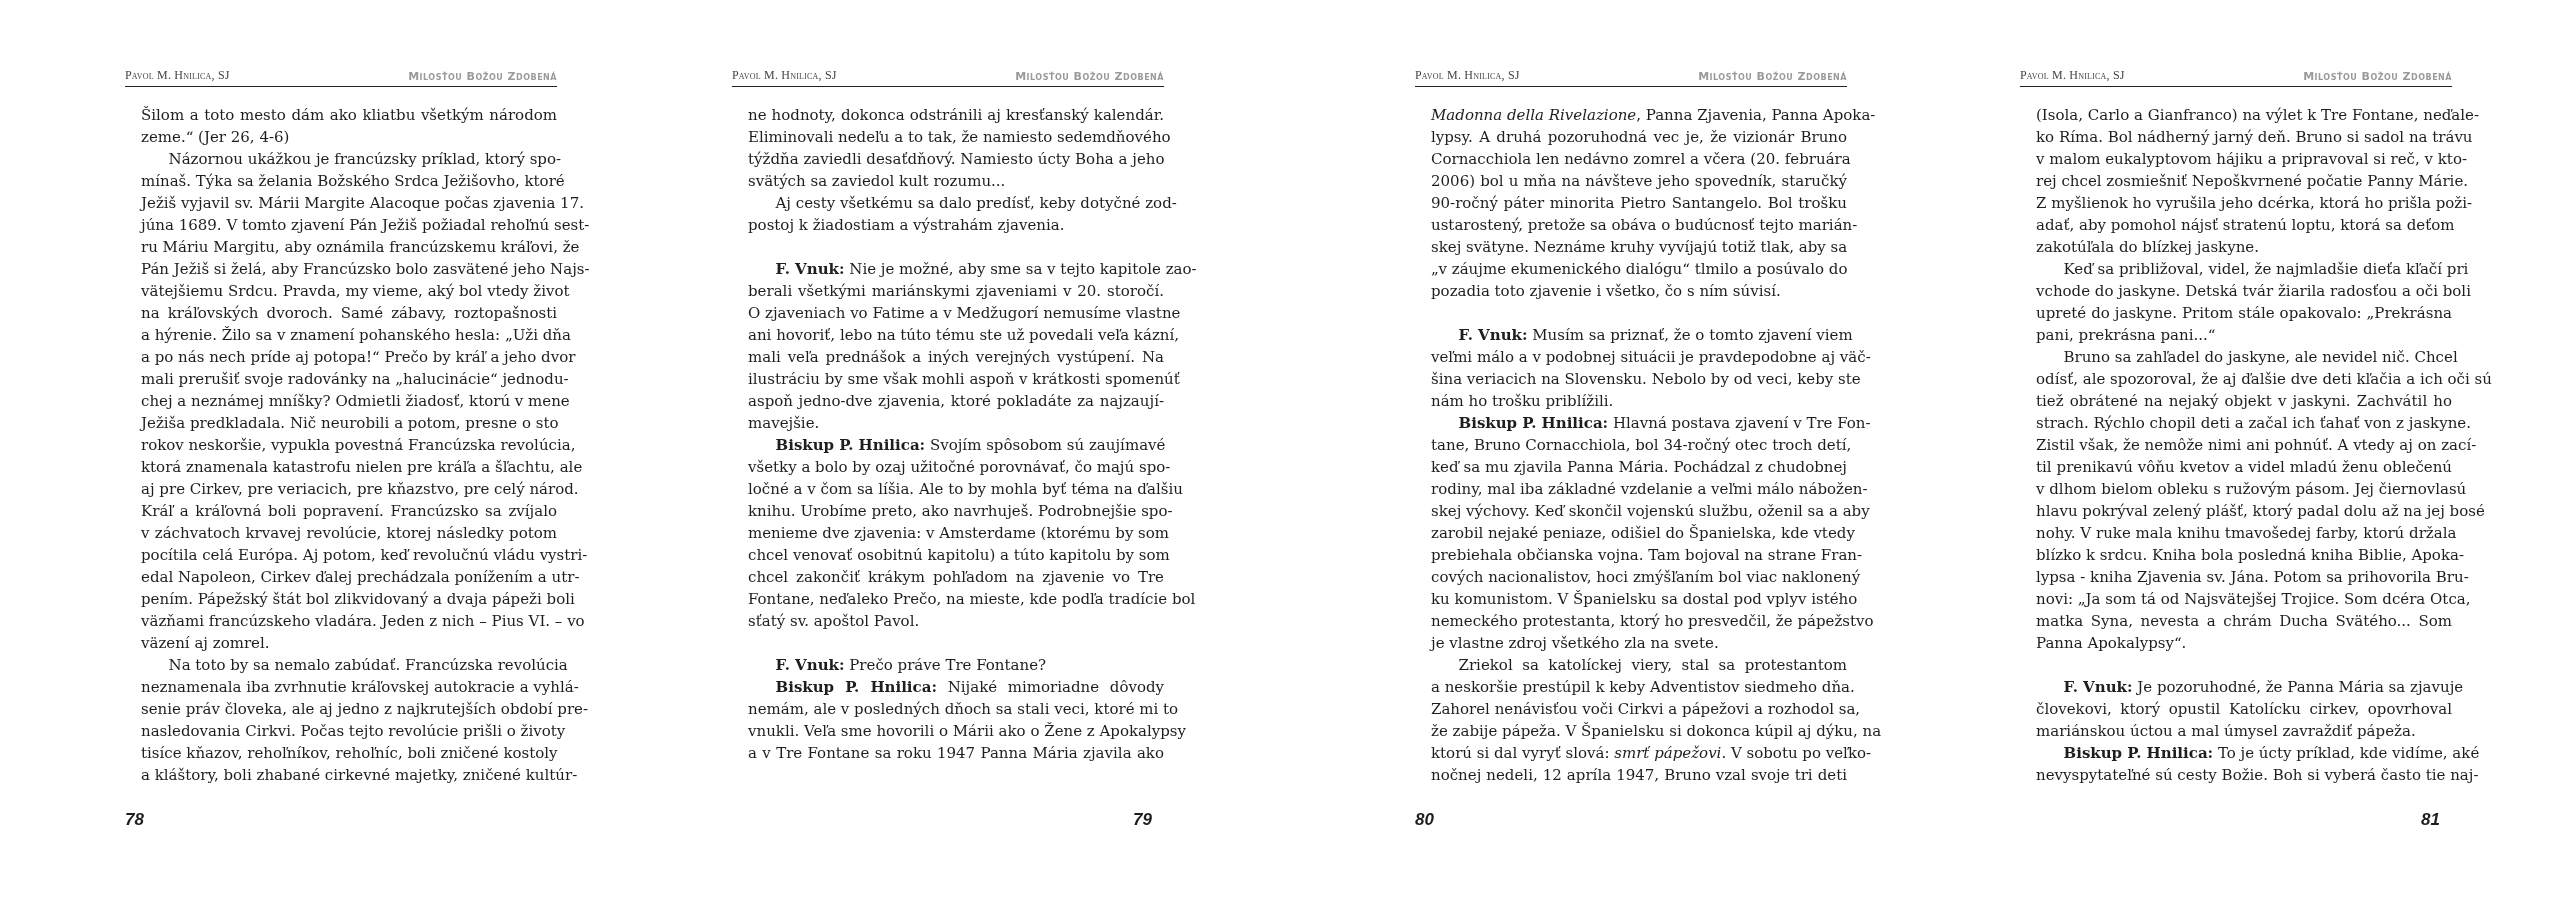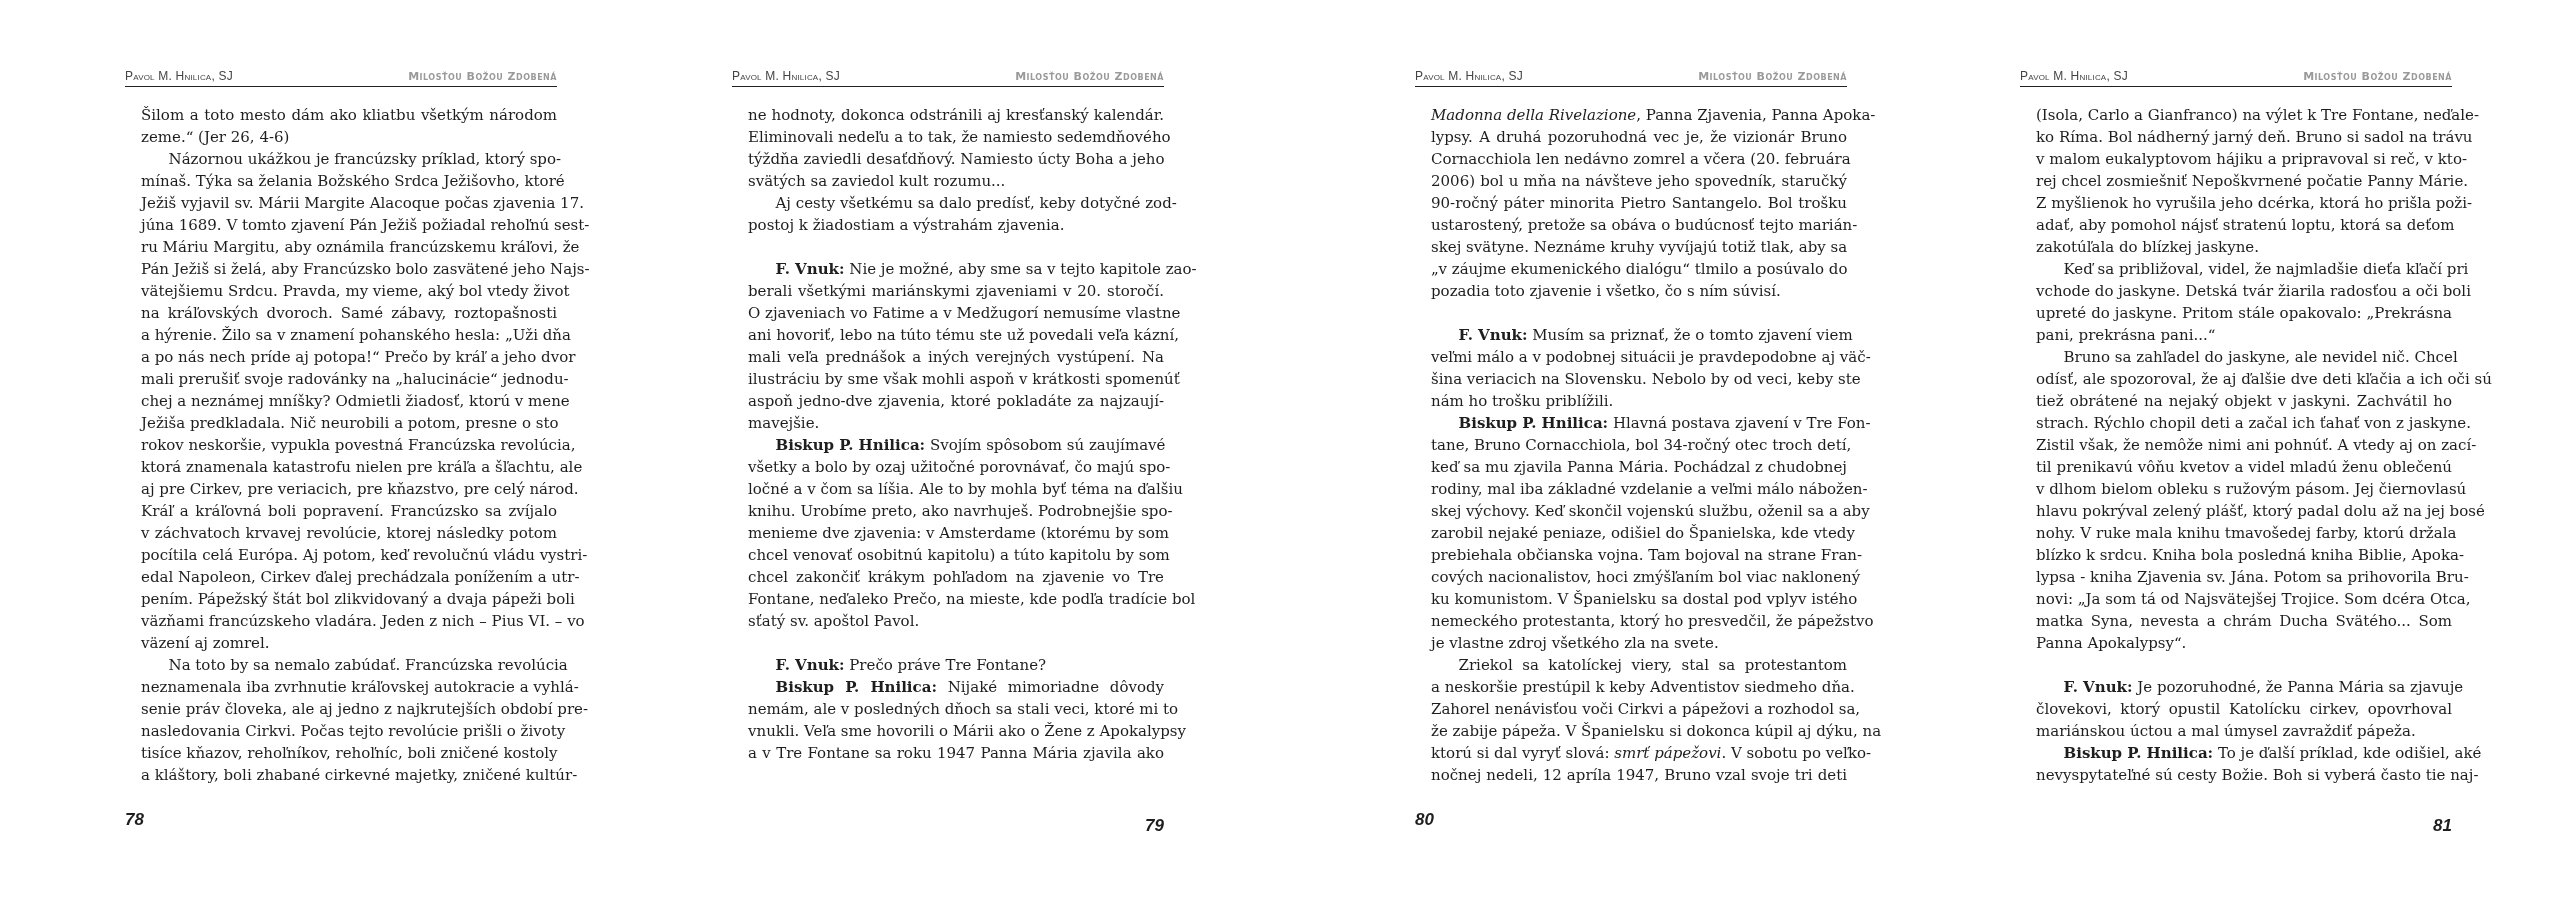--- a/index.html
+++ b/index.html
@@ -1,31 +1,31 @@
 <!DOCTYPE html>
 <html style="font-size:13.7px"><head>
 <meta charset="utf-8">
 <style>
   html, body { margin:0; padding:0; background:#ffffff; }
   body { width:2576px; height:910px; position:relative; overflow:hidden; color:#1e1e1e; }
   .page { position:absolute; top:0; width:432px; height:910px; }
   .p1 { left:125px; } .p2 { left:732px; } .p3 { left:1415px; } .p4 { left:2020px; }
   .header { position:absolute; top:69px; left:0; right:0; height:17px; border-bottom:1.4px solid #222; }
-  .author { position:absolute; left:0; bottom:2.6px; font-family:Liberation Sans, sans-serif; font-size:12px; color:#444; font-variant:small-caps; letter-spacing:0.2px; }
+  .author { position:absolute; left:0; bottom:2.6px; font-family:Liberation Serif, serif; font-size:12px; color:#444; font-variant:small-caps; letter-spacing:0.2px; }
   .booktitle { position:absolute; right:0; bottom:2.6px; font-family:"DejaVu Sans", sans-serif; font-weight:bold; font-size:11px; color:#9a9a9a; font-variant:small-caps; letter-spacing:0.5px; }
   .body { position:absolute; top:104px; left:16px; right:0; font-family:"DejaVu Serif", serif; font-size:15px; line-height:22px; color:#1e1e1e; }
   .ln { display:block; height:22px; white-space:nowrap; text-align:justify; text-align-last:justify; overflow:visible; }
   .ln.last { text-align-last:left; }
   .ln.ind { padding-left:27.5px; }
   .gap { display:block; height:22px; }
   .b { font-weight:bold; }
   .i { font-style:italic; }
   .folio { position:absolute; top:810px; font-family:"Liberation Sans", sans-serif; font-style:italic; font-size:17px; color:#1e1e1e;font-weight:bold; }
   .folio.left { left:0; }
-  .folio.right { right:0;margin-top:6px; }
+  .folio.right { right:12px; }
 </style>
 </head>
 <body>
 
 <div class="page p1">
   <div class="header">
     <span class="author">Pavol M. Hnilica, SJ</span>
     <span class="booktitle">Milosťou Božou Zdobená</span>
   </div>
   <div class="body">
@@ -173,18 +173,18 @@
       <span class="ln"><span>nohy. V ruke mala knihu tmavošedej farby, ktorú držala</span></span>
       <span class="ln"><span>blízko k srdcu. Kniha bola posledná kniha Biblie, Apoka-</span></span>
       <span class="ln"><span>lypsa - kniha Zjavenia sv. Jána. Potom sa prihovorila Bru-</span></span>
       <span class="ln"><span>novi: „Ja som tá od Najsvätejšej Trojice. Som dcéra Otca,</span></span>
       <span class="ln"><span>matka Syna, nevesta a chrám Ducha Svätého... Som</span></span>
       <span class="ln last"><span>Panna Apokalypsy“.</span></span>
       <span class="gap"></span>
       <span class="ln ind"><span class="b">F. Vnuk:</span> <span>Je pozoruhodné, že Panna Mária sa zjavuje</span></span>
       <span class="ln"><span>človekovi, ktorý opustil Katolícku cirkev, opovrhoval</span></span>
       <span class="ln last"><span>mariánskou úctou a mal úmysel zavraždiť pápeža.</span></span>
-      <span class="ln ind"><span class="b">Biskup P. Hnilica:</span> <span>To je ďalší príklad, kde odišiel, aké</span></span>
+      <span class="ln ind"><span class="b">Biskup P. Hnilica:</span> <span>To je úcty príklad, kde vidíme, aké</span></span>
       <span class="ln"><span>nevyspytateľné sú cesty Božie. Boh si vyberá často tie naj-</span></span>
     </div>
   <div class="folio right">81</div>
 </div>
 
 
 </body></html>

